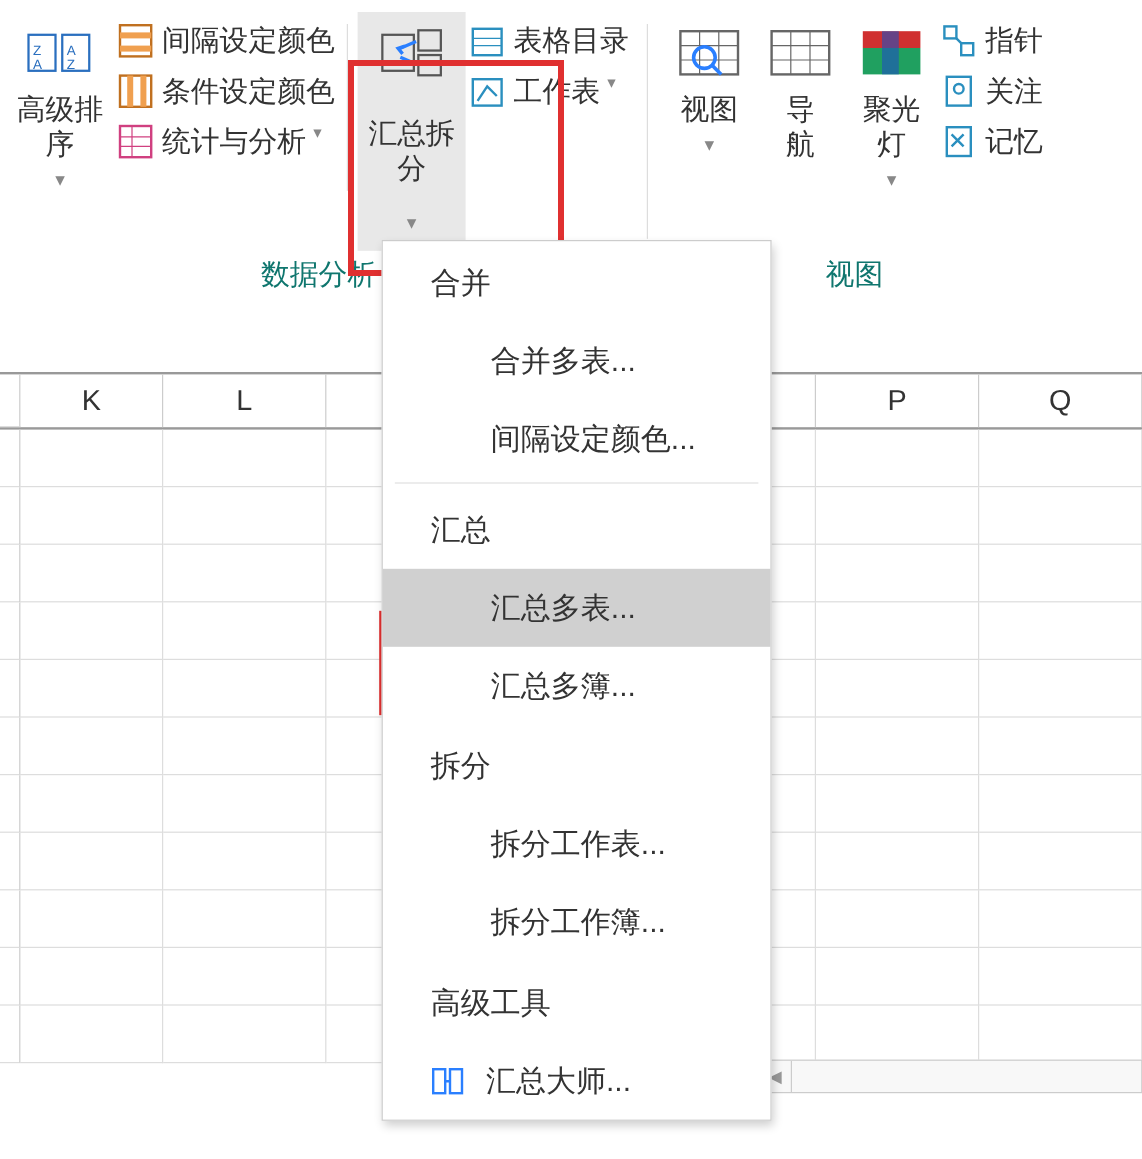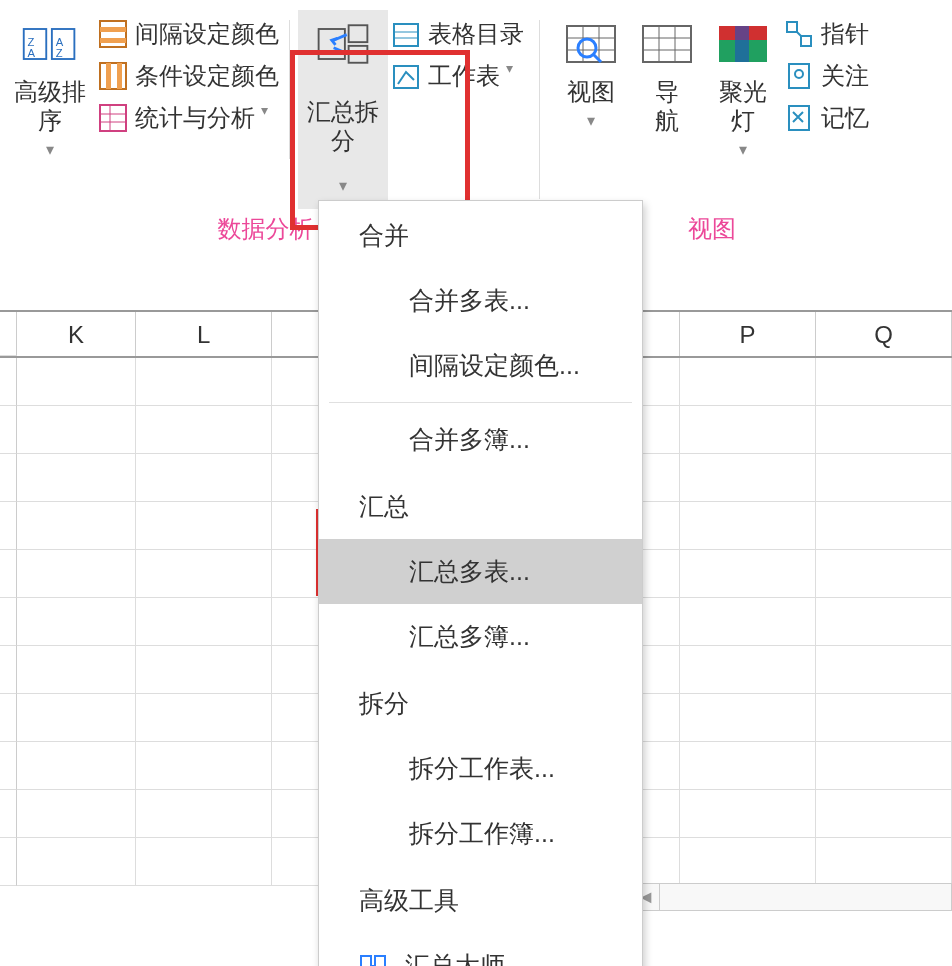--- a/index.html
+++ b/index.html
@@ -26,21 +26,21 @@
   align-items: center;
   padding: 0 5px;
 }
 .ribbon-group-content {
   display: flex;
   gap: 0;
   flex: 1;
 }
 .ribbon-group-label {
   font-size: 24px;
-  color: #ec4899;
+  color: #0f766e;
   padding: 4px 0;
 }
 .big-button {
   display: flex;
   flex-direction: column;
   align-items: center;
   justify-content: flex-start;
   padding: 4px 8px;
   cursor: pointer;
   text-align: center;
@@ -497,21 +497,20 @@
     <div class="hscroll-btn">◄</div>
     <div class="hscroll-track"></div>
   </div>
 </div>
 
 <div class="dropdown-menu">
   <div class="menu-section-header">合并</div>
   <div class="menu-item">合并多表...</div>
   <div class="menu-item">间隔设定颜色...</div>
   <div class="menu-divider"></div>
-  <div class="menu-item">合并多簿...</div>
 
   <div class="menu-section-header">汇总</div>
   <div class="menu-item hover">汇总多表...</div>
   <div class="menu-item">汇总多簿...</div>
 
   <div class="menu-section-header">拆分</div>
   <div class="menu-item">拆分工作表...</div>
   <div class="menu-item">拆分工作簿...</div>
 
   <div class="menu-section-header">高级工具</div>

